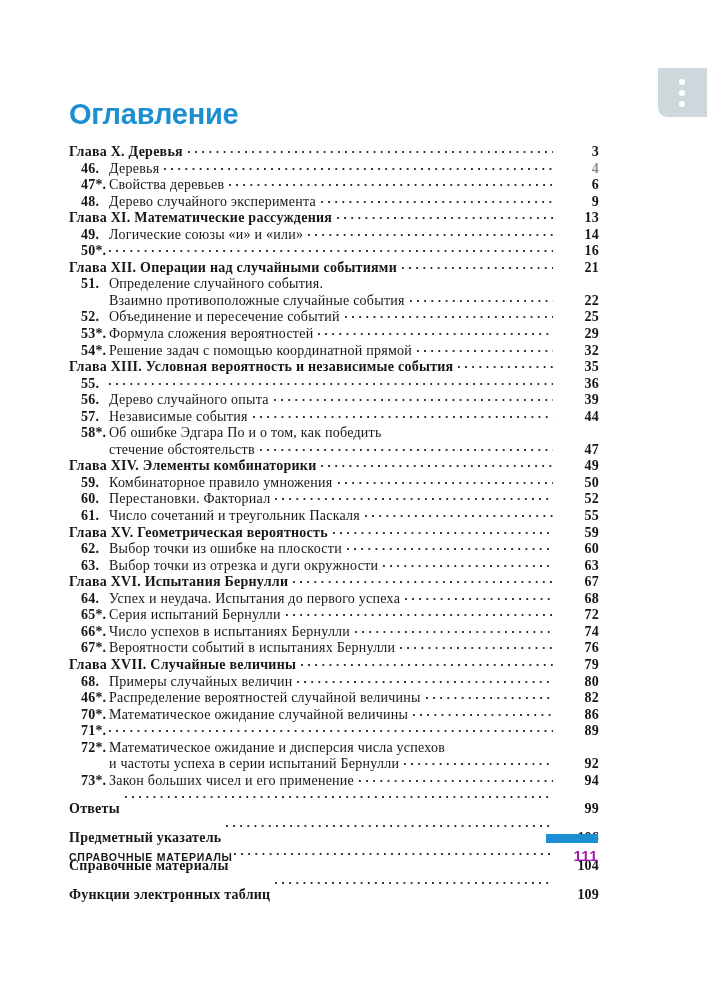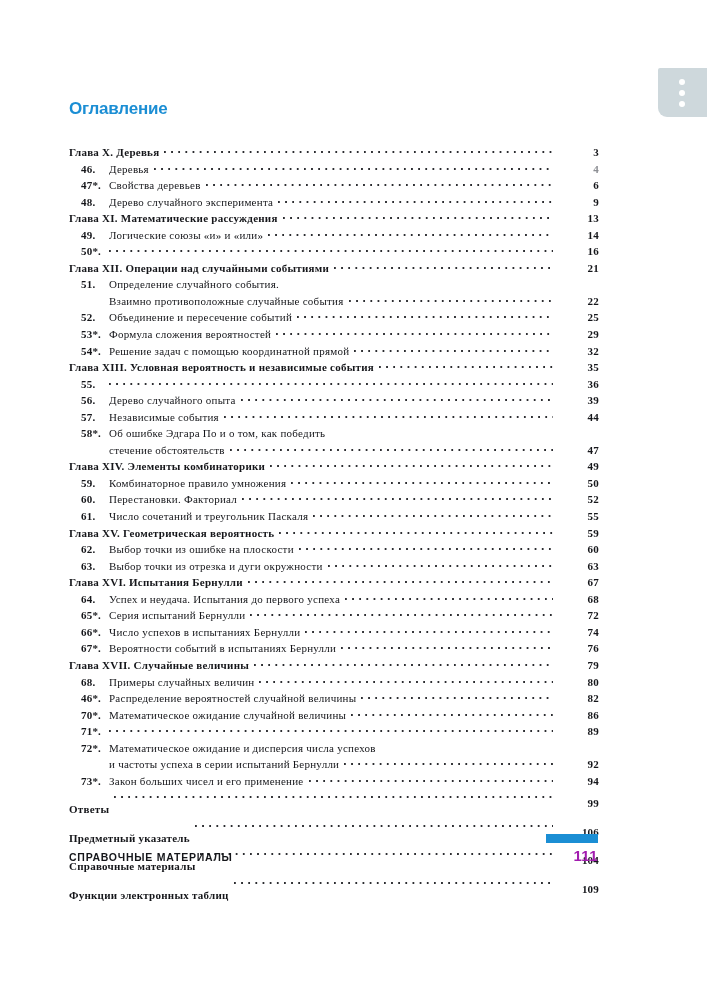--- a/index.html
+++ b/index.html
@@ -49,39 +49,39 @@
     width: 707px;
     height: 1000px;
   }
 
   .toc-title {
     position: absolute;
     left: 69px;
     top: 100px;
     font-family: "Liberation Sans", "DejaVu Sans", sans-serif;
     font-weight: bold;
-    font-size: 17px;
+    font-size: 29px;
     letter-spacing: -0.2px;
     color: #1b8ed4;
     line-height: 1;
     text-align: center;
   }
 
   .toc {
     position: absolute;
     left: 69px;
     top: 144px;
     width: 530px;
   }
 
   .row {
     display: flex;
-    align-items: center;
+    align-items: flex-end;
     width: 100%;
-    font-size: 11px;
+    font-size: 14px;
     line-height: 16.55px;
     color: #15161a;
     white-space: nowrap;
   }
 
   
   .num {
     flex: 0 0 auto;
     width: 40px;
     text-align: left;

